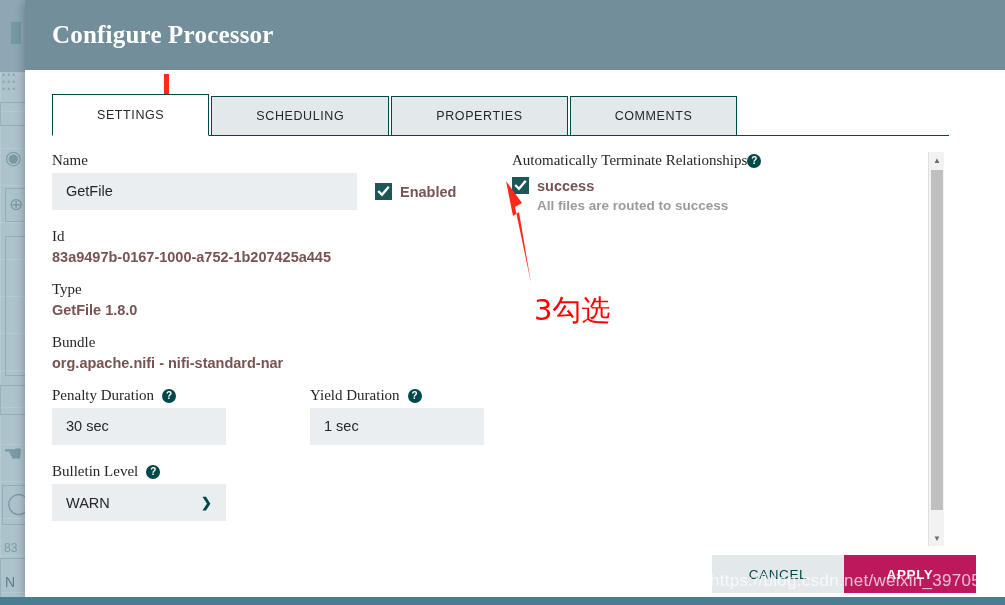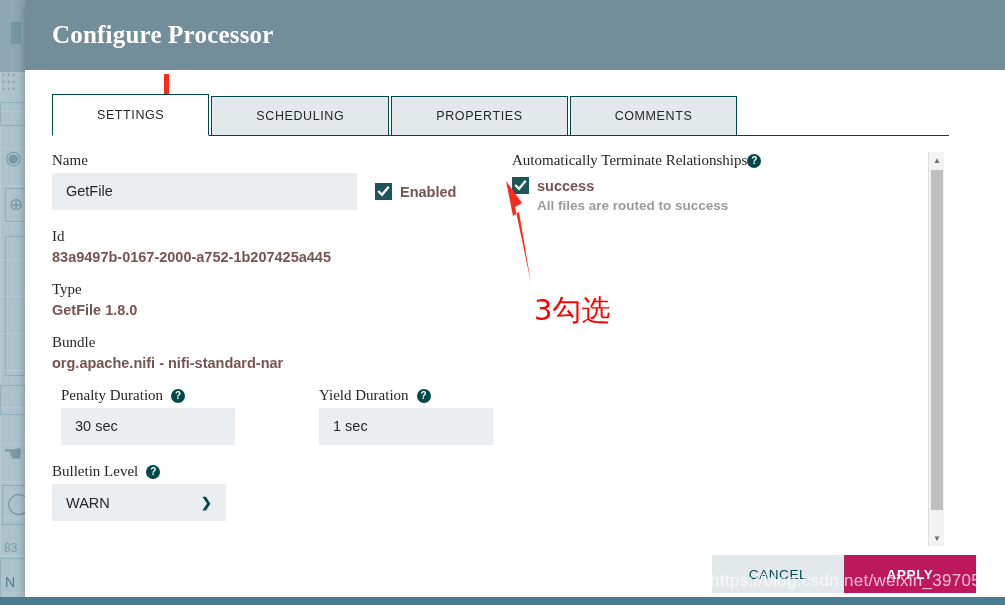--- a/index.html
+++ b/index.html
@@ -190,21 +190,21 @@
     color: #fff;
     font-size: 10px;
     font-weight: bold;
     display: inline-flex;
     align-items: center; justify-content: center;
     font-family: "Liberation Sans", sans-serif;
     cursor: pointer;
     flex: 0 0 auto;
   }
 
-  .dur-row { display: flex; gap: 84px; margin-top: 4px; justify-content: center; }
+  .dur-row { display: flex; gap: 84px; margin-top: 4px; }
   .dur-input { width: 174px; }
 
   .select-box {
     background: #eaeef0;
     width: 174px; height: 37px;
     display: flex; align-items: center; justify-content: space-between;
     padding: 0 14px;
     font-size: 14.5px;
     color: #262626;
     cursor: pointer;
@@ -354,21 +354,21 @@
             <span class="cb">
               <svg width="13" height="13" viewBox="0 0 13 13" aria-hidden="true">
                 <path d="M2 6.8 L5 9.8 L11 2.6" stroke="#ffffff" stroke-width="2.3" fill="none" stroke-linecap="square"></path>
               </svg>
             </span>
             <span class="cb-label">Enabled</span>
           </div>
         </div>
 
         <div class="field-label">Id</div>
-        <div class="field-value">83a9497b-0167-2000-a752-1b207425a445</div>
+        <div class="field-value">83a9497b-0167-1000-a752-1b207425a445</div>
 
         <div class="field-label">Type</div>
         <div class="field-value">GetFile 1.8.0</div>
 
         <div class="field-label">Bundle</div>
         <div class="field-value">org.apache.nifi - nifi-standard-nar</div>
 
         <div class="dur-row">
           <div>
             <div class="field-label">

